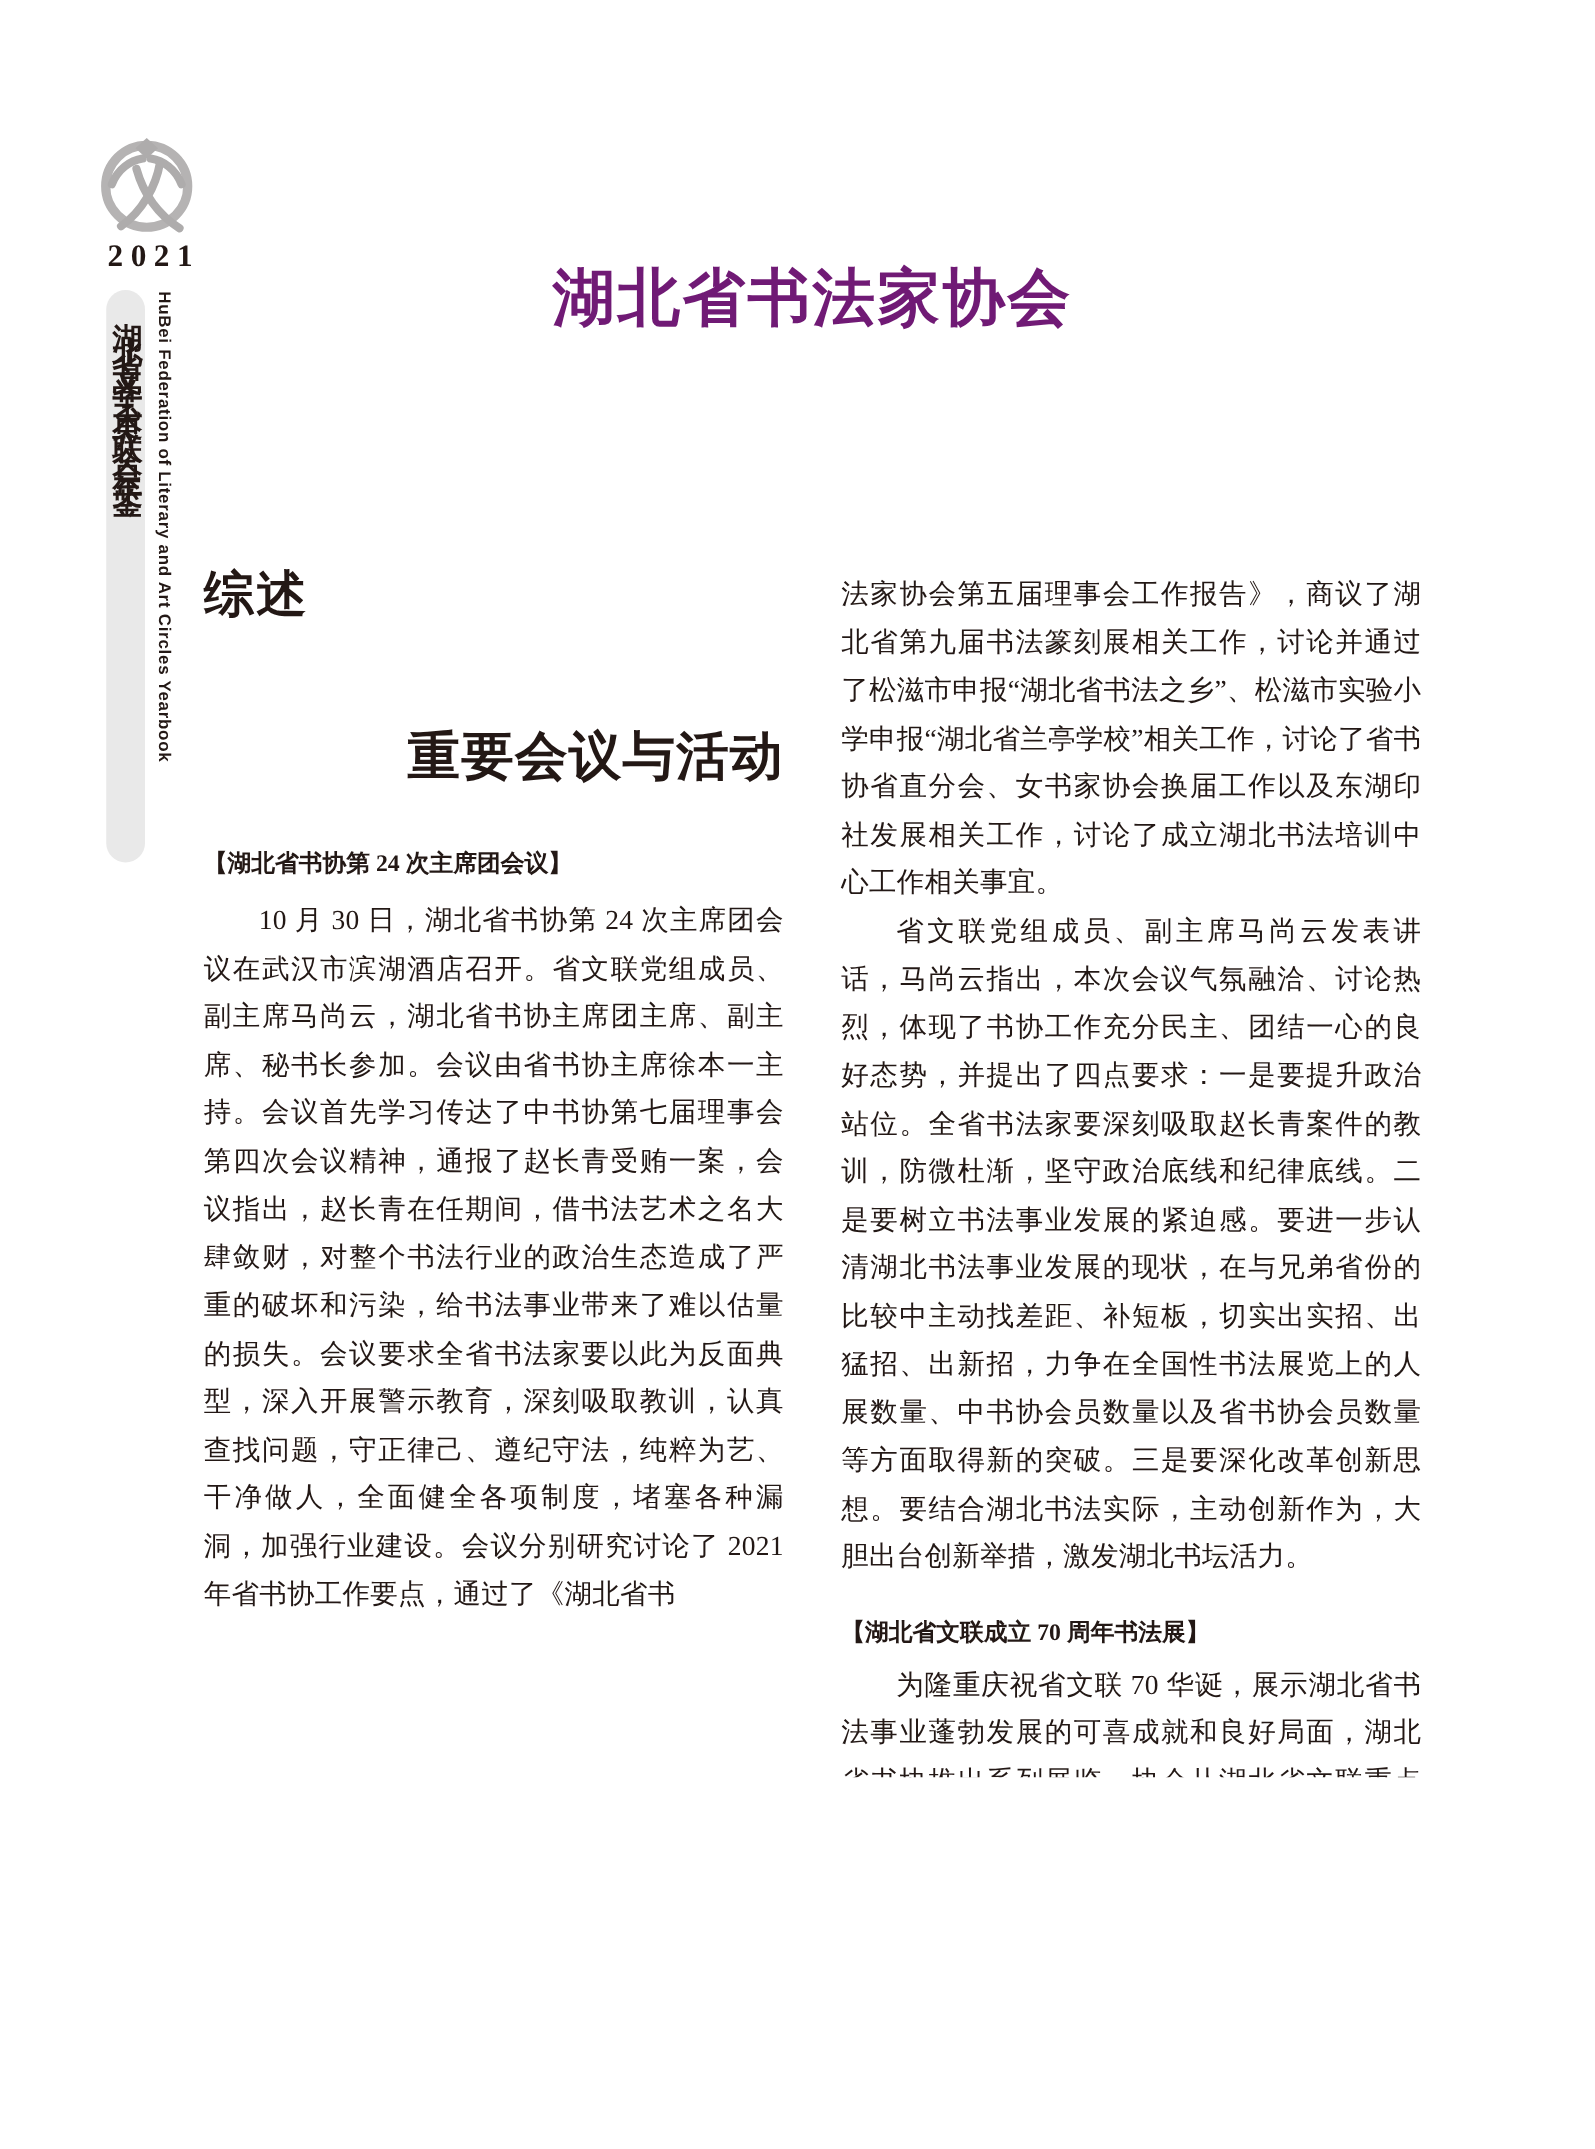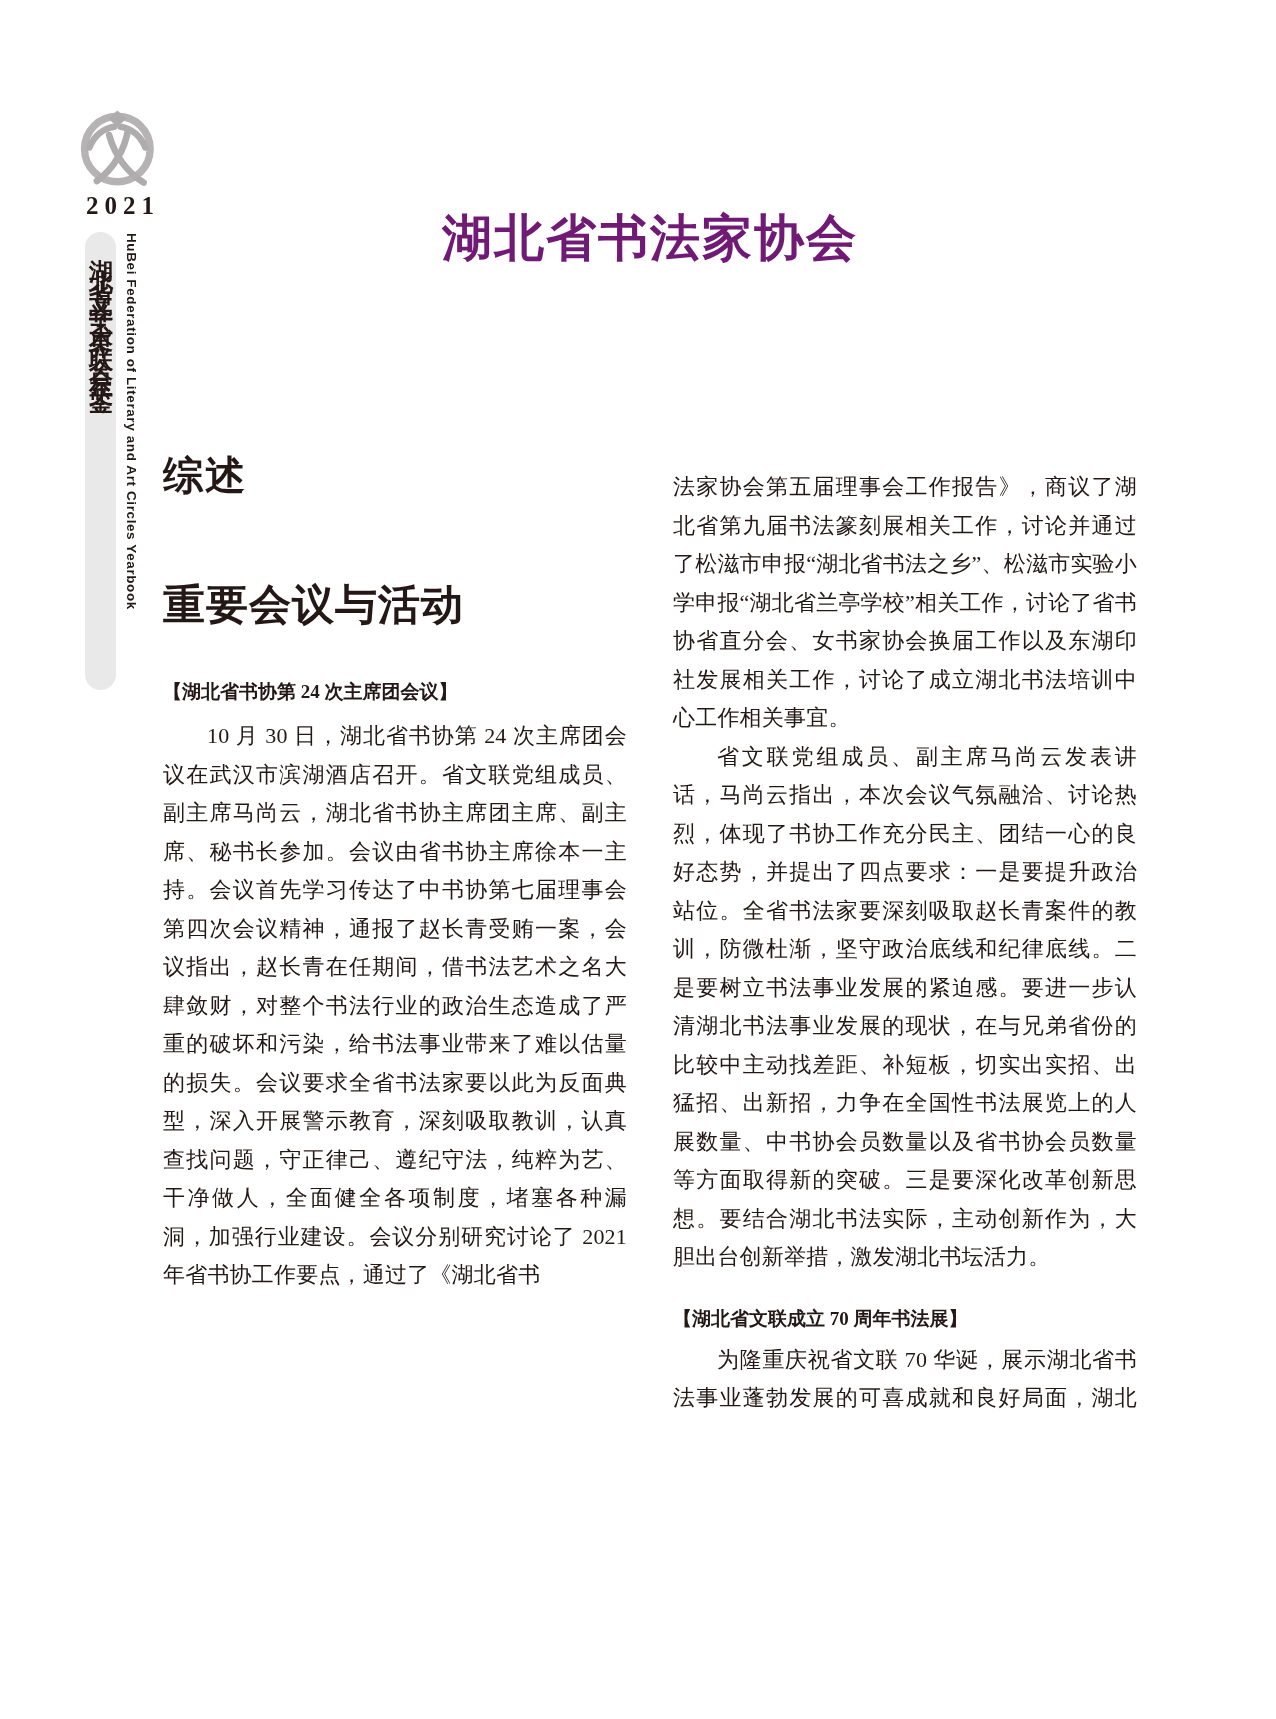--- a/index.html
+++ b/index.html
@@ -46,36 +46,36 @@
   }
   
   .col{position:absolute;top:452px;width:464px;}
   .col-left{left:163px;}
   .col-right{left:673px;}
   .sec-overview{
     margin:0 0 57px 0;text-align:left;
     font-size:40px;line-height:48px;font-weight:bold;letter-spacing:2px;
   }
   .sec-meetings{
-    margin:79px 0 0 0;text-align:left;
+    margin:79px 0 0 0;text-align:right;
     font-family:"Liberation Sans","DejaVu Sans",sans-serif;
     font-size:42px;line-height:52px;font-weight:bold;letter-spacing:1px;
   }
   .entry-title{
     margin:43px 0 7px 0;
     font-size:19px;line-height:36px;font-weight:bold;
   }
   .entry-title.second{margin:24px 0 4px 0;}
   .body{
     margin:0;
     font-size:22px;line-height:38.5px;
     text-align:justify;
     letter-spacing:0.2px;
   }
-  .body.first{margin-top:16px;}
+  .body.first{margin-top:4px;}
   .indent{text-indent:2em;}
   
   .pagenum{
     position:absolute;left:127px;top:1606px;
     font-family:"Liberation Sans","DejaVu Sans",sans-serif;
     font-size:30px;font-weight:bold;letter-spacing:2px;color:#14532d;
   }
 </style>
 </head>
 <body>

